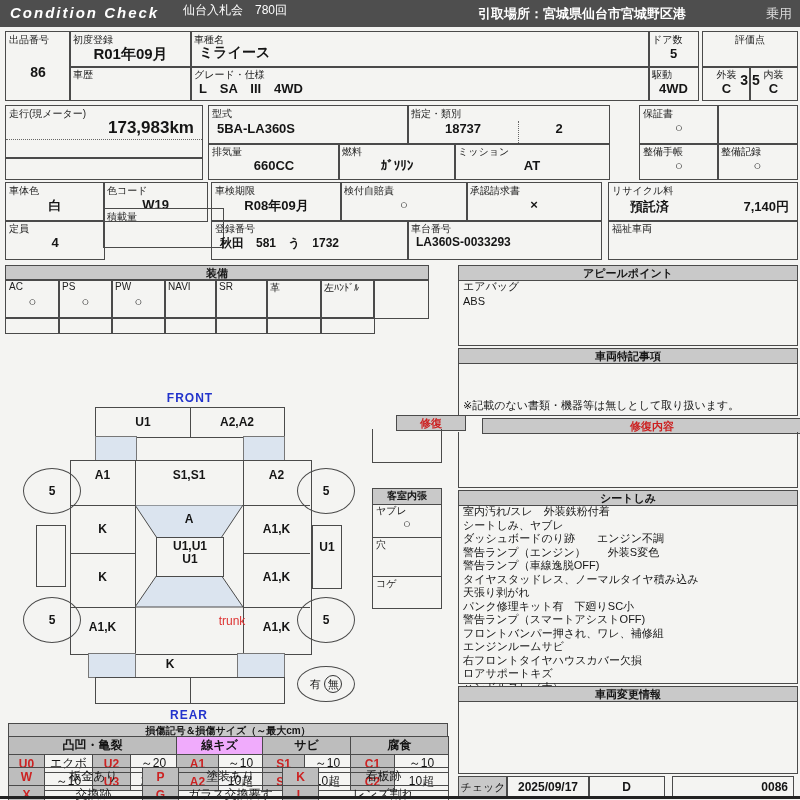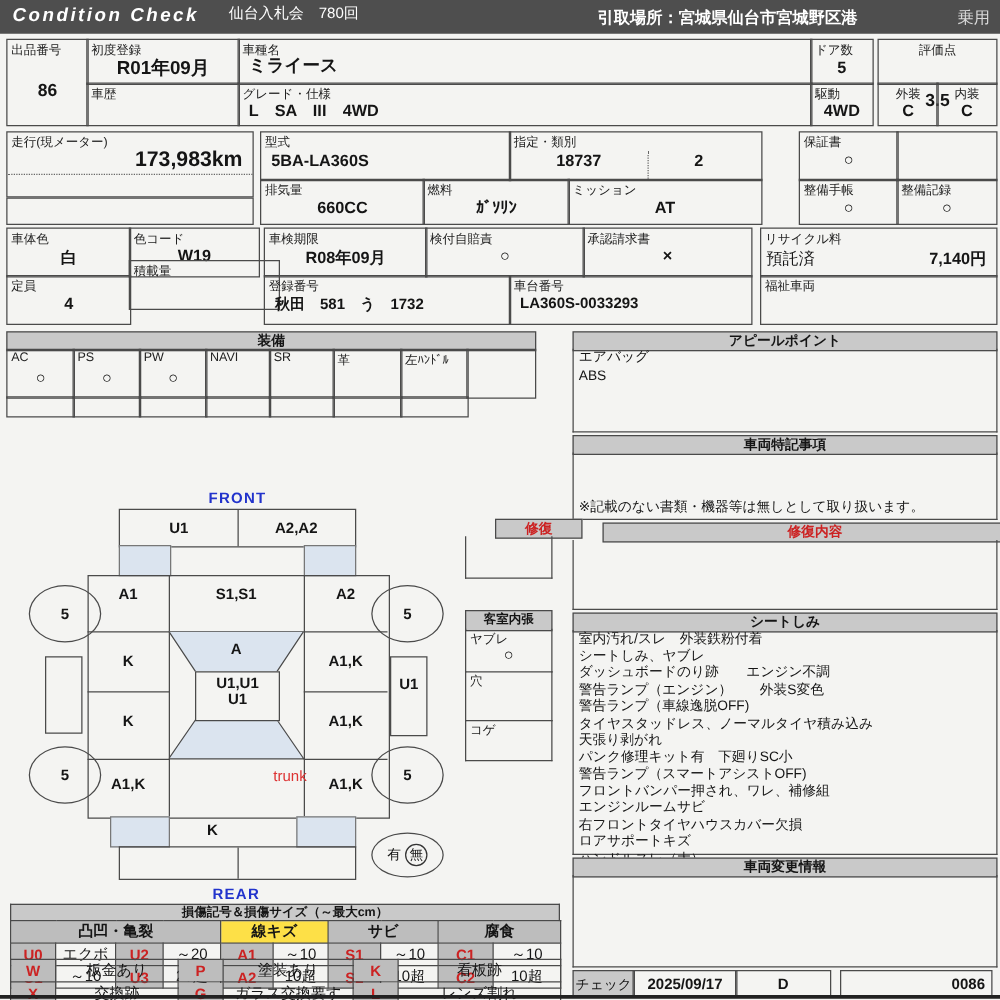--- a/index.html
+++ b/index.html
@@ -164,21 +164,21 @@
   <div class="cell" style="left:211px;top:220px;width:196px;height:38px;">
     <span class="cl">登録番号</span>
     <div class="cv left" style="font-size:12px;">秋田　581　う　1732</div>
   </div>
   <div class="cell" style="left:407px;top:220px;width:193px;height:38px;">
     <span class="cl">車台番号</span>
     <div class="cv left" style="font-size:12px;">LA360S-0033293</div>
   </div>
   <div class="cell" style="left:608px;top:182px;width:188px;height:38px;">
     <span class="cl">リサイクル料</span>
-    <div class="abs" style="left:4px;top:15px;font-weight:normal;font-size:13px;">預託済</div>
+    <div class="abs" style="left:21px;top:15px;font-weight:bold;font-size:13px;">預託済</div>
     <div class="abs" style="right:8px;top:15px;font-weight:bold;font-size:13px;">7,140円</div>
   </div>
   <div class="cell" style="left:608px;top:220px;width:188px;height:38px;">
     <span class="cl">福祉車両</span>
   </div>
 
   <div class="hdrbar" style="left:5px;top:265px;width:422px;height:14px;">装備</div>
   <div class="cell" style="left:5px;top:279px;width:53px;height:38px;">
     <span class="cl">AC</span>
     <div class="cv">○</div>
@@ -356,21 +356,21 @@
           <col style="width:42px">
           <col style="width:44px">
           <col style="width:42px">
           <col style="width:46px">
           <col style="width:44px">
           <col style="width:54px">
         </colgroup>
       <tbody>
           <tr>
         <td colspan="4" style="background:#bdbdbd;font-weight:bold;">凸凹・亀裂</td>
-        <td colspan="2" style="background:#fde047;font-weight:bold;">線キズ</td>
+        <td colspan="2" style="background:#f0abfc;font-weight:bold;">線キズ</td>
         <td colspan="2" style="background:#bdbdbd;font-weight:bold;">サビ</td>
         <td colspan="2" style="background:#bdbdbd;font-weight:bold;">腐食</td>
       </tr>
       <tr>
         <td class="sym">U0</td>
         <td>エクボ</td>
         <td class="sym">U2</td>
         <td>～20</td>
         <td class="sym">A1</td>
         <td>～10</td>

